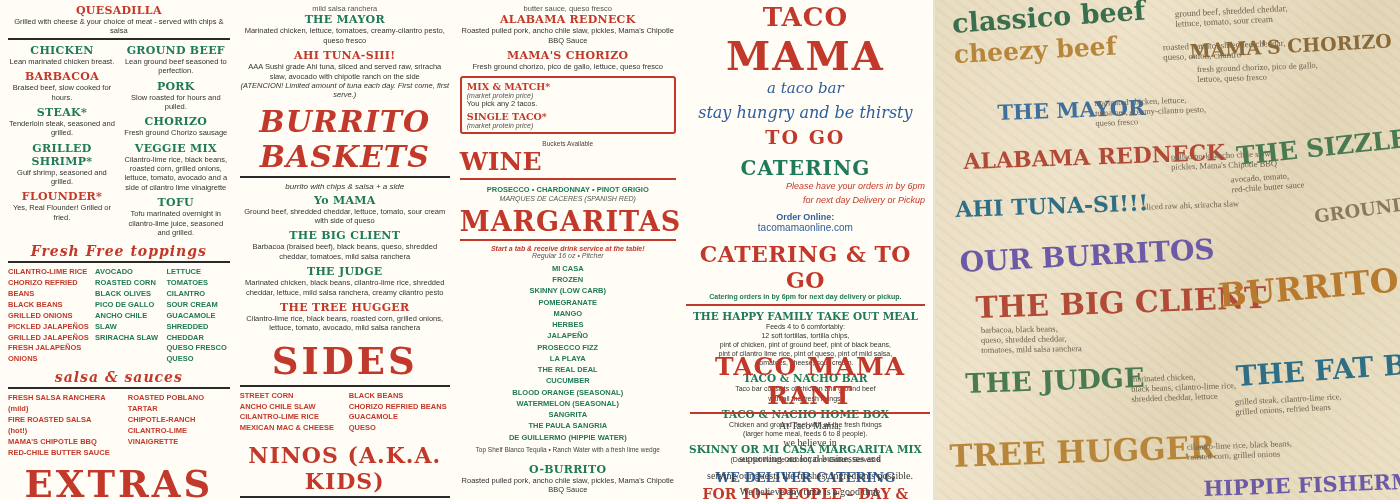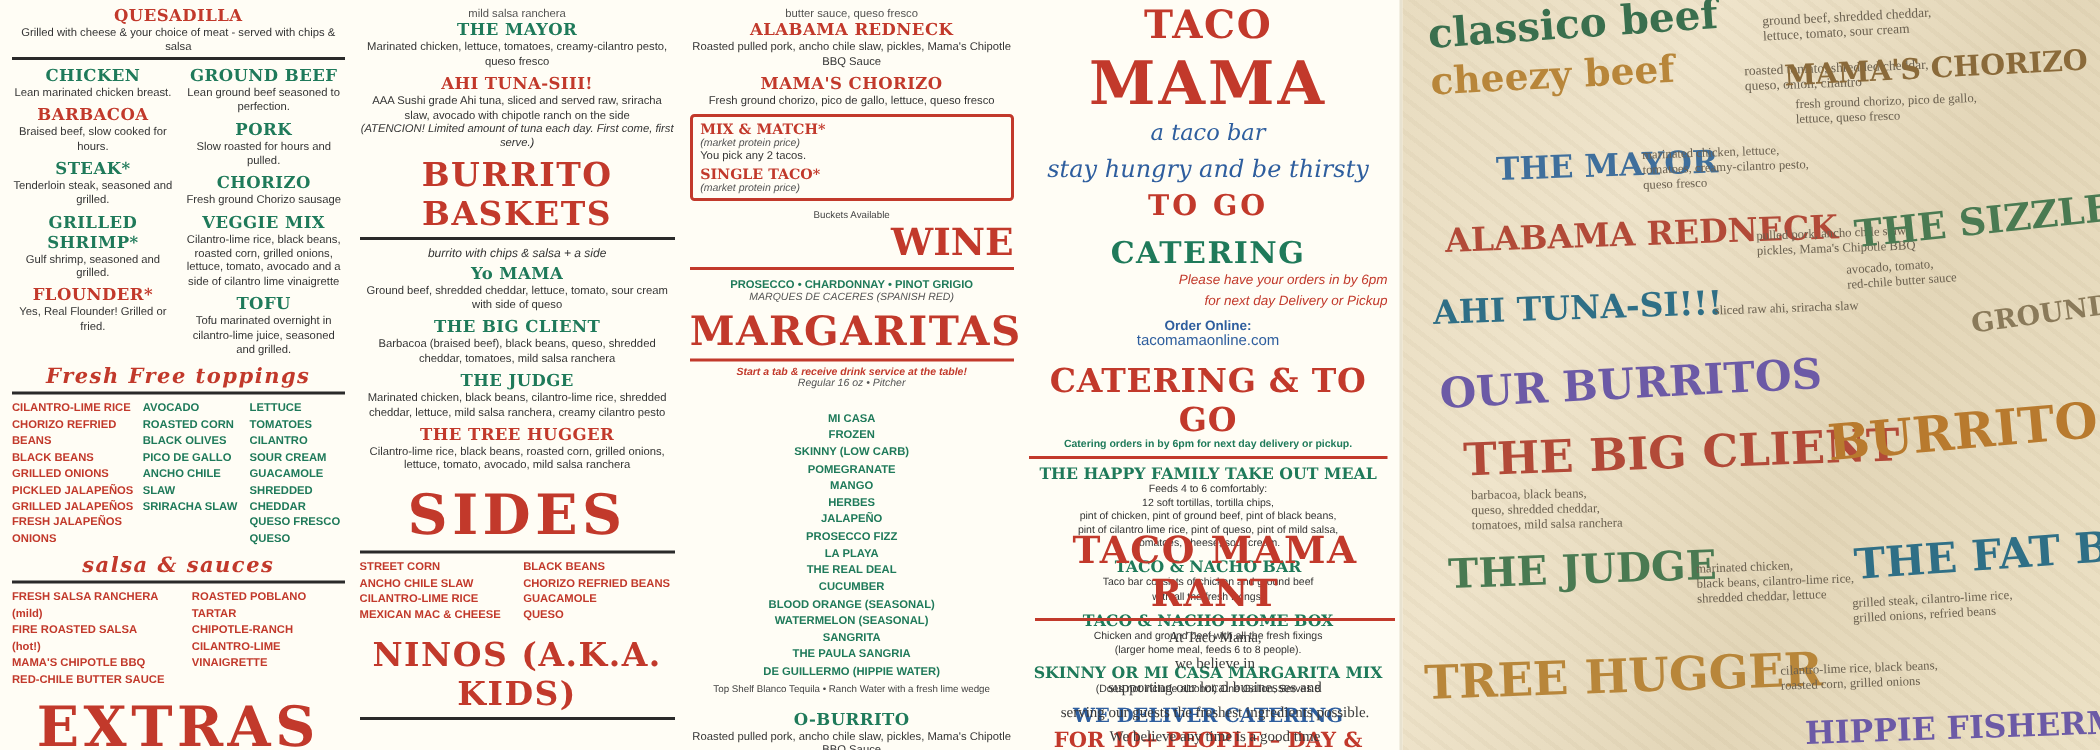--- a/index.html
+++ b/index.html
@@ -22,21 +22,21 @@
   .col { position:relative; }
   .col1 { width:228px; }
   .col2 { width:216px; }
   .col3 { width:216px; }
   .col4 { width:246px; }
   .sec-title {
     font-family:"DejaVu Serif", serif;
     color:#c2392b; font-weight:bold; text-align:center;
     font-size:25px; letter-spacing:1px; margin:2px 0 1px 0;
   }
-  .sec-title.big { font-size:22px; }
+  .sec-title.big { font-size:30px;font-style:italic; }
   .sec-title.huge { font-size:37px; letter-spacing:3px; }
   .rule { height:2px; background:#2a2a2a; margin:2px 0 4px 0; }
   .rule.red { background:#c2392b; }
   .sub-note { font-size:8px; text-align:center; font-style:italic; color:#333; margin-bottom:3px; }
 
   .item { margin-bottom:4px; }
   .item-name {
     font-family:"DejaVu Serif", serif;
     color:#1f7a5a; font-weight:bold; font-size:11px; letter-spacing:.3px;
   }
@@ -115,21 +115,21 @@
     font-size:25px; text-align:center; letter-spacing:1px;
   }
   .rant-body { font-family:"Liberation Serif", serif; font-size:10px; color:#3a3a3a; text-align:center; line-height:1.65; }
 
   
   .logo { text-align:center; margin-top:-2px; }
   .logo .taco { font-family:"DejaVu Serif",serif; font-size:26px; color:#c2392b; font-weight:bold; letter-spacing:1px; }
   .logo .mama { font-family:"DejaVu Serif",serif; font-size:40px; color:#c2392b; font-weight:bold; letter-spacing:2px; }
   .logo .atacobar { font-family:"DejaVu Serif",serif; font-style:italic; font-size:15px; color:#2e5e9e; }
 
-  .wine-head { font-family:"DejaVu Serif",serif; color:#c2392b; font-weight:bold; font-size:25px; text-align:right; }
+  .wine-head { font-family:"DejaVu Serif",serif; color:#c2392b; font-weight:bold; font-size:25px; text-align:left; }
   .marg-head { font-family:"DejaVu Serif",serif; color:#c2392b; font-weight:bold; font-size:27px; text-align:center; letter-spacing:1px;}
   .drink-line { font-size:7.5px; text-align:center; color:#1f7a5a; font-weight:bold; line-height:1.5; }
   .drink-note { font-size:7px; text-align:center; color:#555; font-style:italic; }
 
   .tiny-cap { font-size:6.5px; color:#444; text-align:center; }
 </style>
 </head>
 <body>
 
 <div class="page">
@@ -323,21 +323,21 @@
 
         <div class="wine-head">WINE</div>
         <div class="rule red"></div>
         <div class="drink-line">PROSECCO  •  CHARDONNAY  •  PINOT GRIGIO</div>
         <div class="drink-note">MARQUES DE CACERES (SPANISH RED)</div>
 
         <div class="marg-head" style="margin-top:4px">MARGARITAS</div>
         <div class="rule red"></div>
         <div class="drink-note" style="color:#c2392b;font-weight:bold">Start a tab &amp; receive drink service at the table!</div>
         <div class="drink-note">Regular 16 oz  •  Pitcher</div>
-        <div style="margin-top:14px">
+        <div style="margin-top:4px">
           <div class="drink-line">MI CASA</div>
           <div class="drink-line">FROZEN</div>
           <div class="drink-line">SKINNY (LOW CARB)</div>
           <div class="drink-line">POMEGRANATE</div>
           <div class="drink-line">MANGO</div>
           <div class="drink-line">HERBES</div>
           <div class="drink-line">JALAPEÑO</div>
           <div class="drink-line">PROSECCO FIZZ</div>
           <div class="drink-line">LA PLAYA</div>
           <div class="drink-line">THE REAL DEAL</div>

